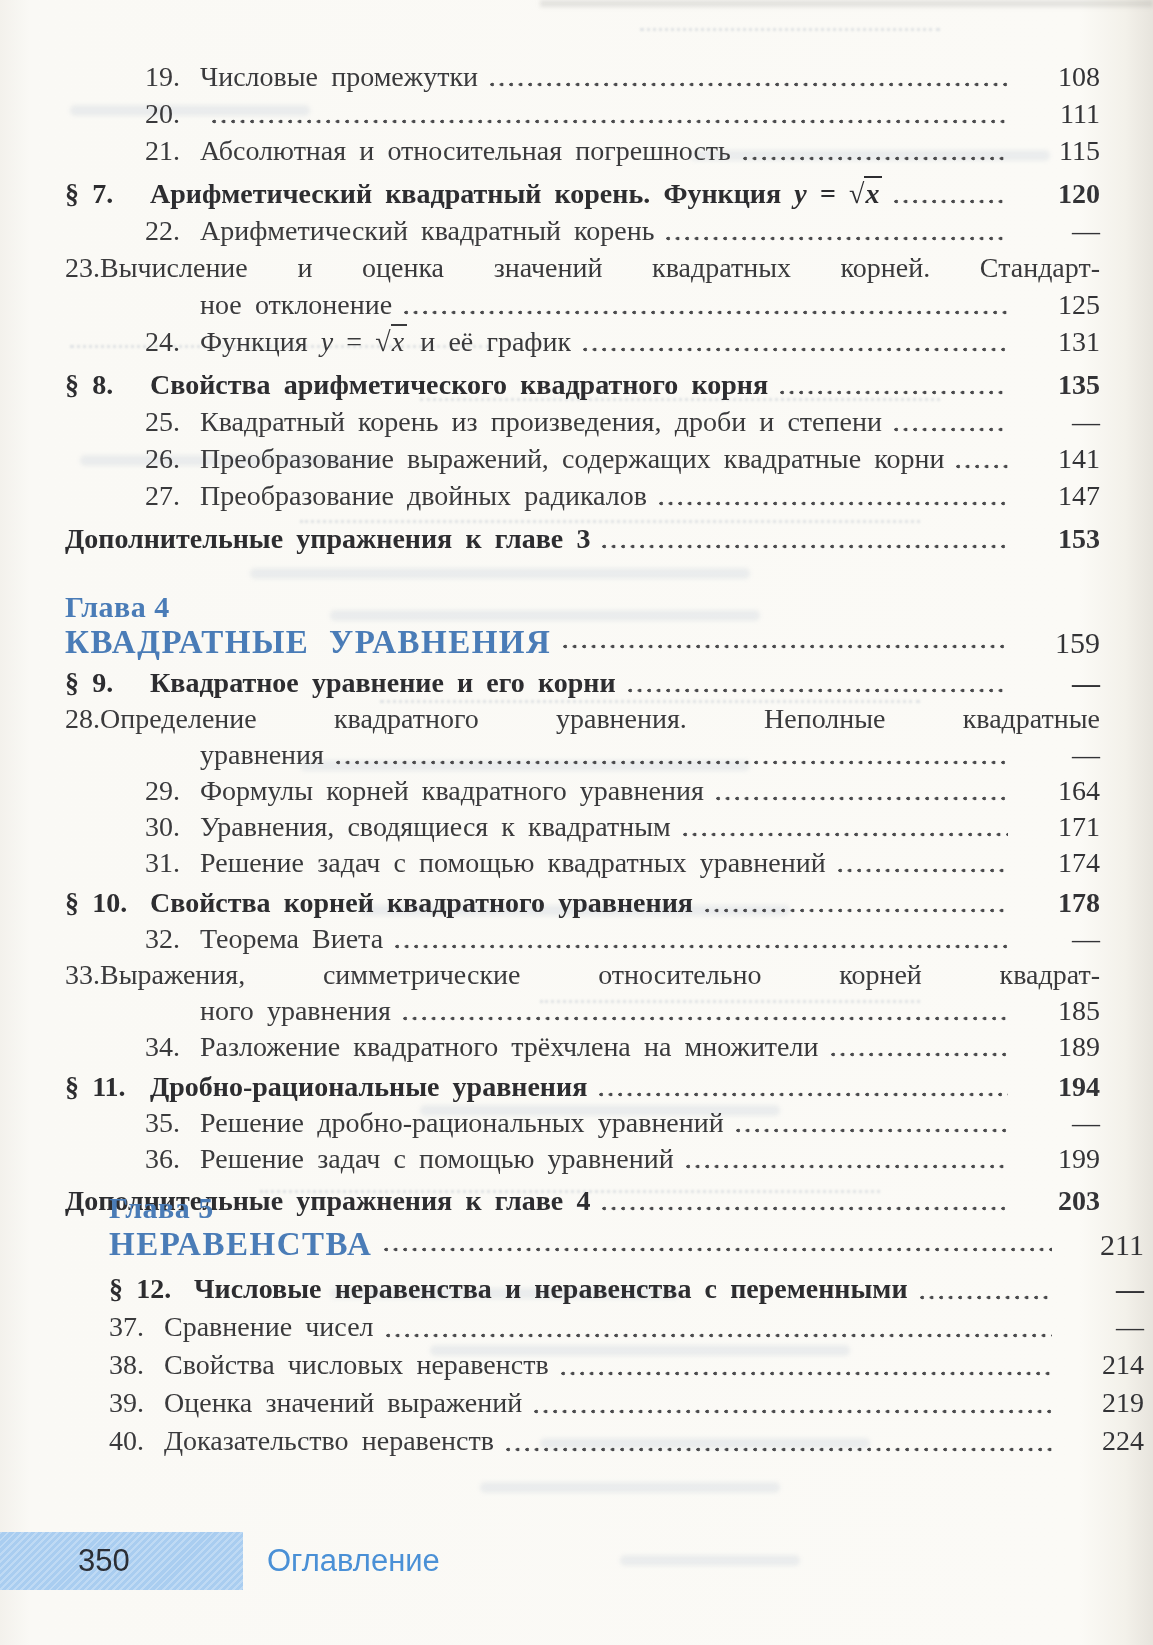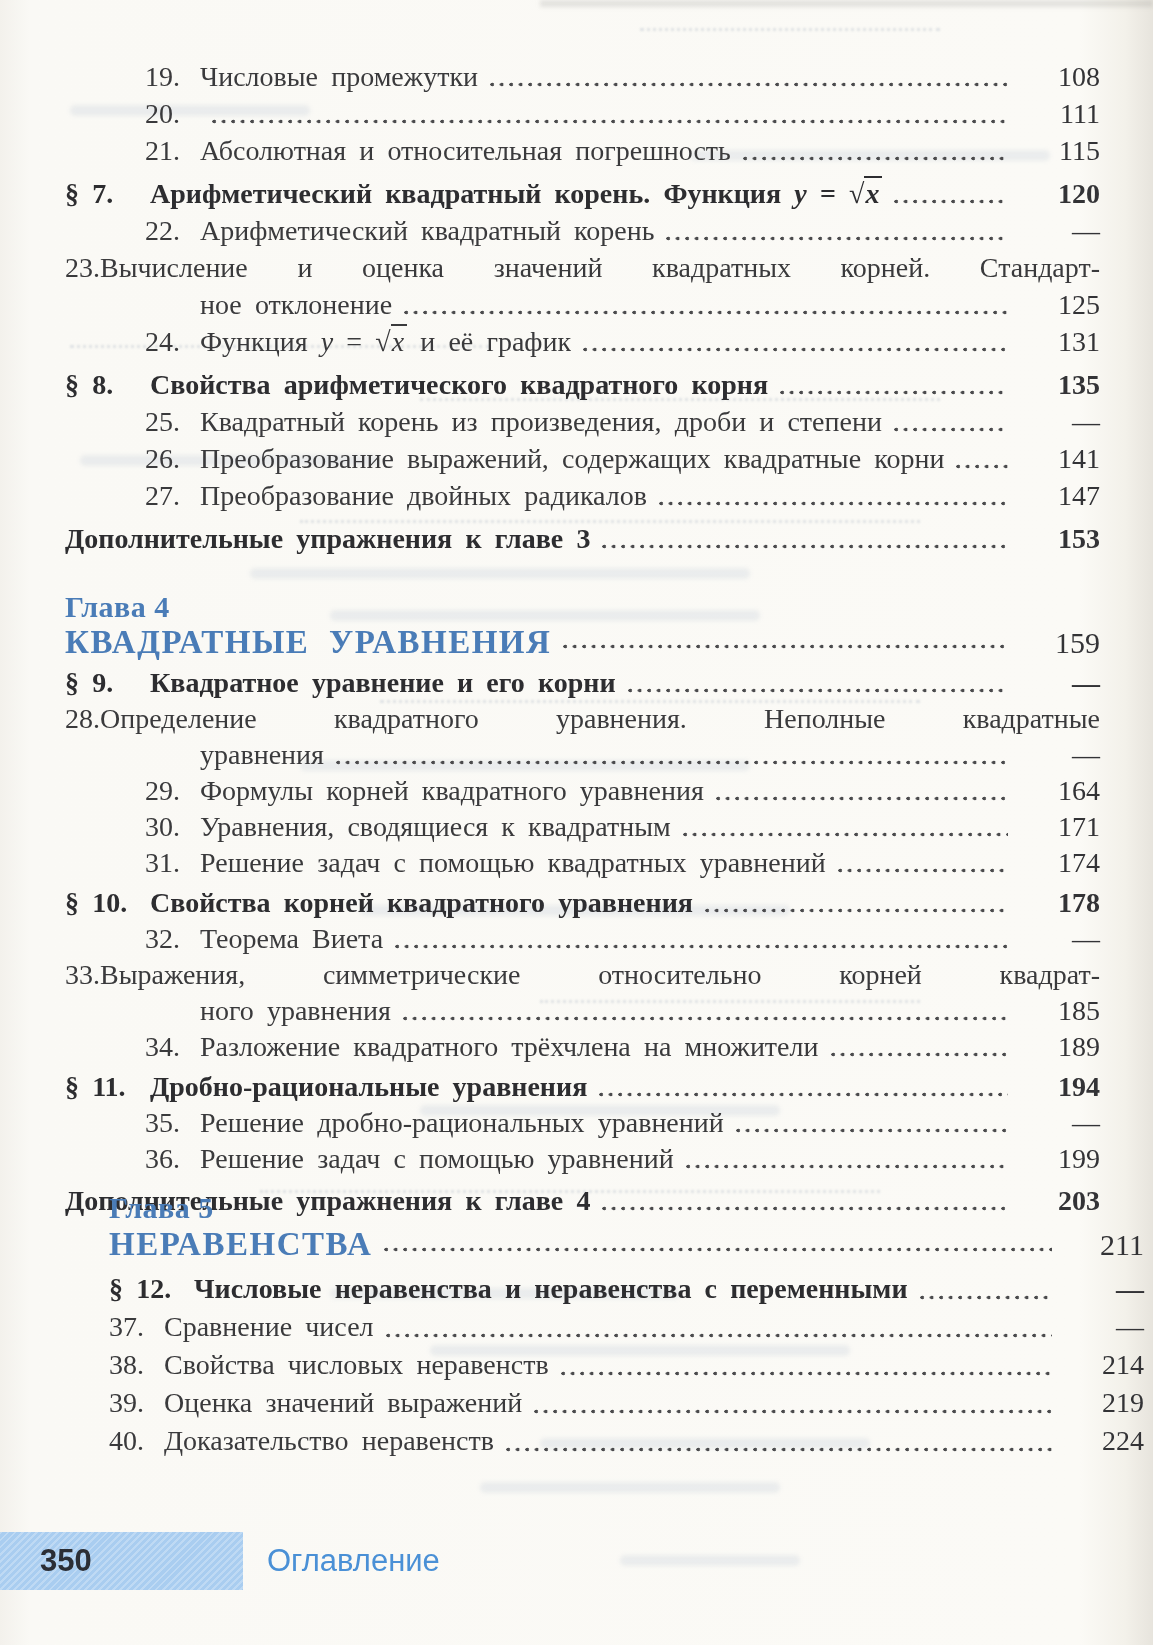--- a/index.html
+++ b/index.html
@@ -31,22 +31,22 @@
   .page-col{flex:0 0 78px;text-align:right;color:#333336;}
   .ch-label{font-size:30px;line-height:34px;font-weight:bold;color:#4a7cb7;letter-spacing:0.5px;}
   .ch-title-row{line-height:46px;}
   .ch-title{font-size:33px;font-weight:bold;color:#4a7cb7;letter-spacing:1.5px;word-spacing:0.3em;}
   .ch-title-row .leader{margin-bottom:12px;}
   .ch-title-row .page-col{font-size:30px;}
   em{font-style:italic;}
   .rad .ovl{border-top:2.5px solid currentColor;padding:0 3px 0 1px;}
   .footer-band{position:absolute;left:0;top:1532px;width:243px;height:58px;background:#a9cdf0;
     background-image:repeating-linear-gradient(135deg,rgba(255,255,255,0.25) 0 2px,rgba(0,0,0,0) 2px 5px);}
-  .footer-num{display:block;padding-left:40px;line-height:58px;font-family:"Liberation Sans",sans-serif;
-    font-weight:bold;font-size:31px;color:#2b2e35;}
+  .footer-num{display:block;padding-left:78px;line-height:58px;font-family:"Liberation Sans",sans-serif;
+    font-weight:normal;font-size:31px;color:#2b2e35;}
   .footer-label{position:absolute;left:267px;top:1532px;height:58px;line-height:58px;
     font-family:"Liberation Sans",sans-serif;font-size:31px;color:#4a90d6;}
   .ghostbar{position:absolute;height:11px;background:rgba(100,125,165,0.10);filter:blur(2px);border-radius:5px;}
   .ghostdots{position:absolute;height:0;border-bottom:3px dotted rgba(100,120,150,0.18);filter:blur(1px);}
   .edge-top{position:absolute;left:540px;top:0;width:613px;height:7px;background:rgba(120,120,118,0.18);filter:blur(2px);}
 </style>
 </head>
 <body>
 
 <div class="page">

